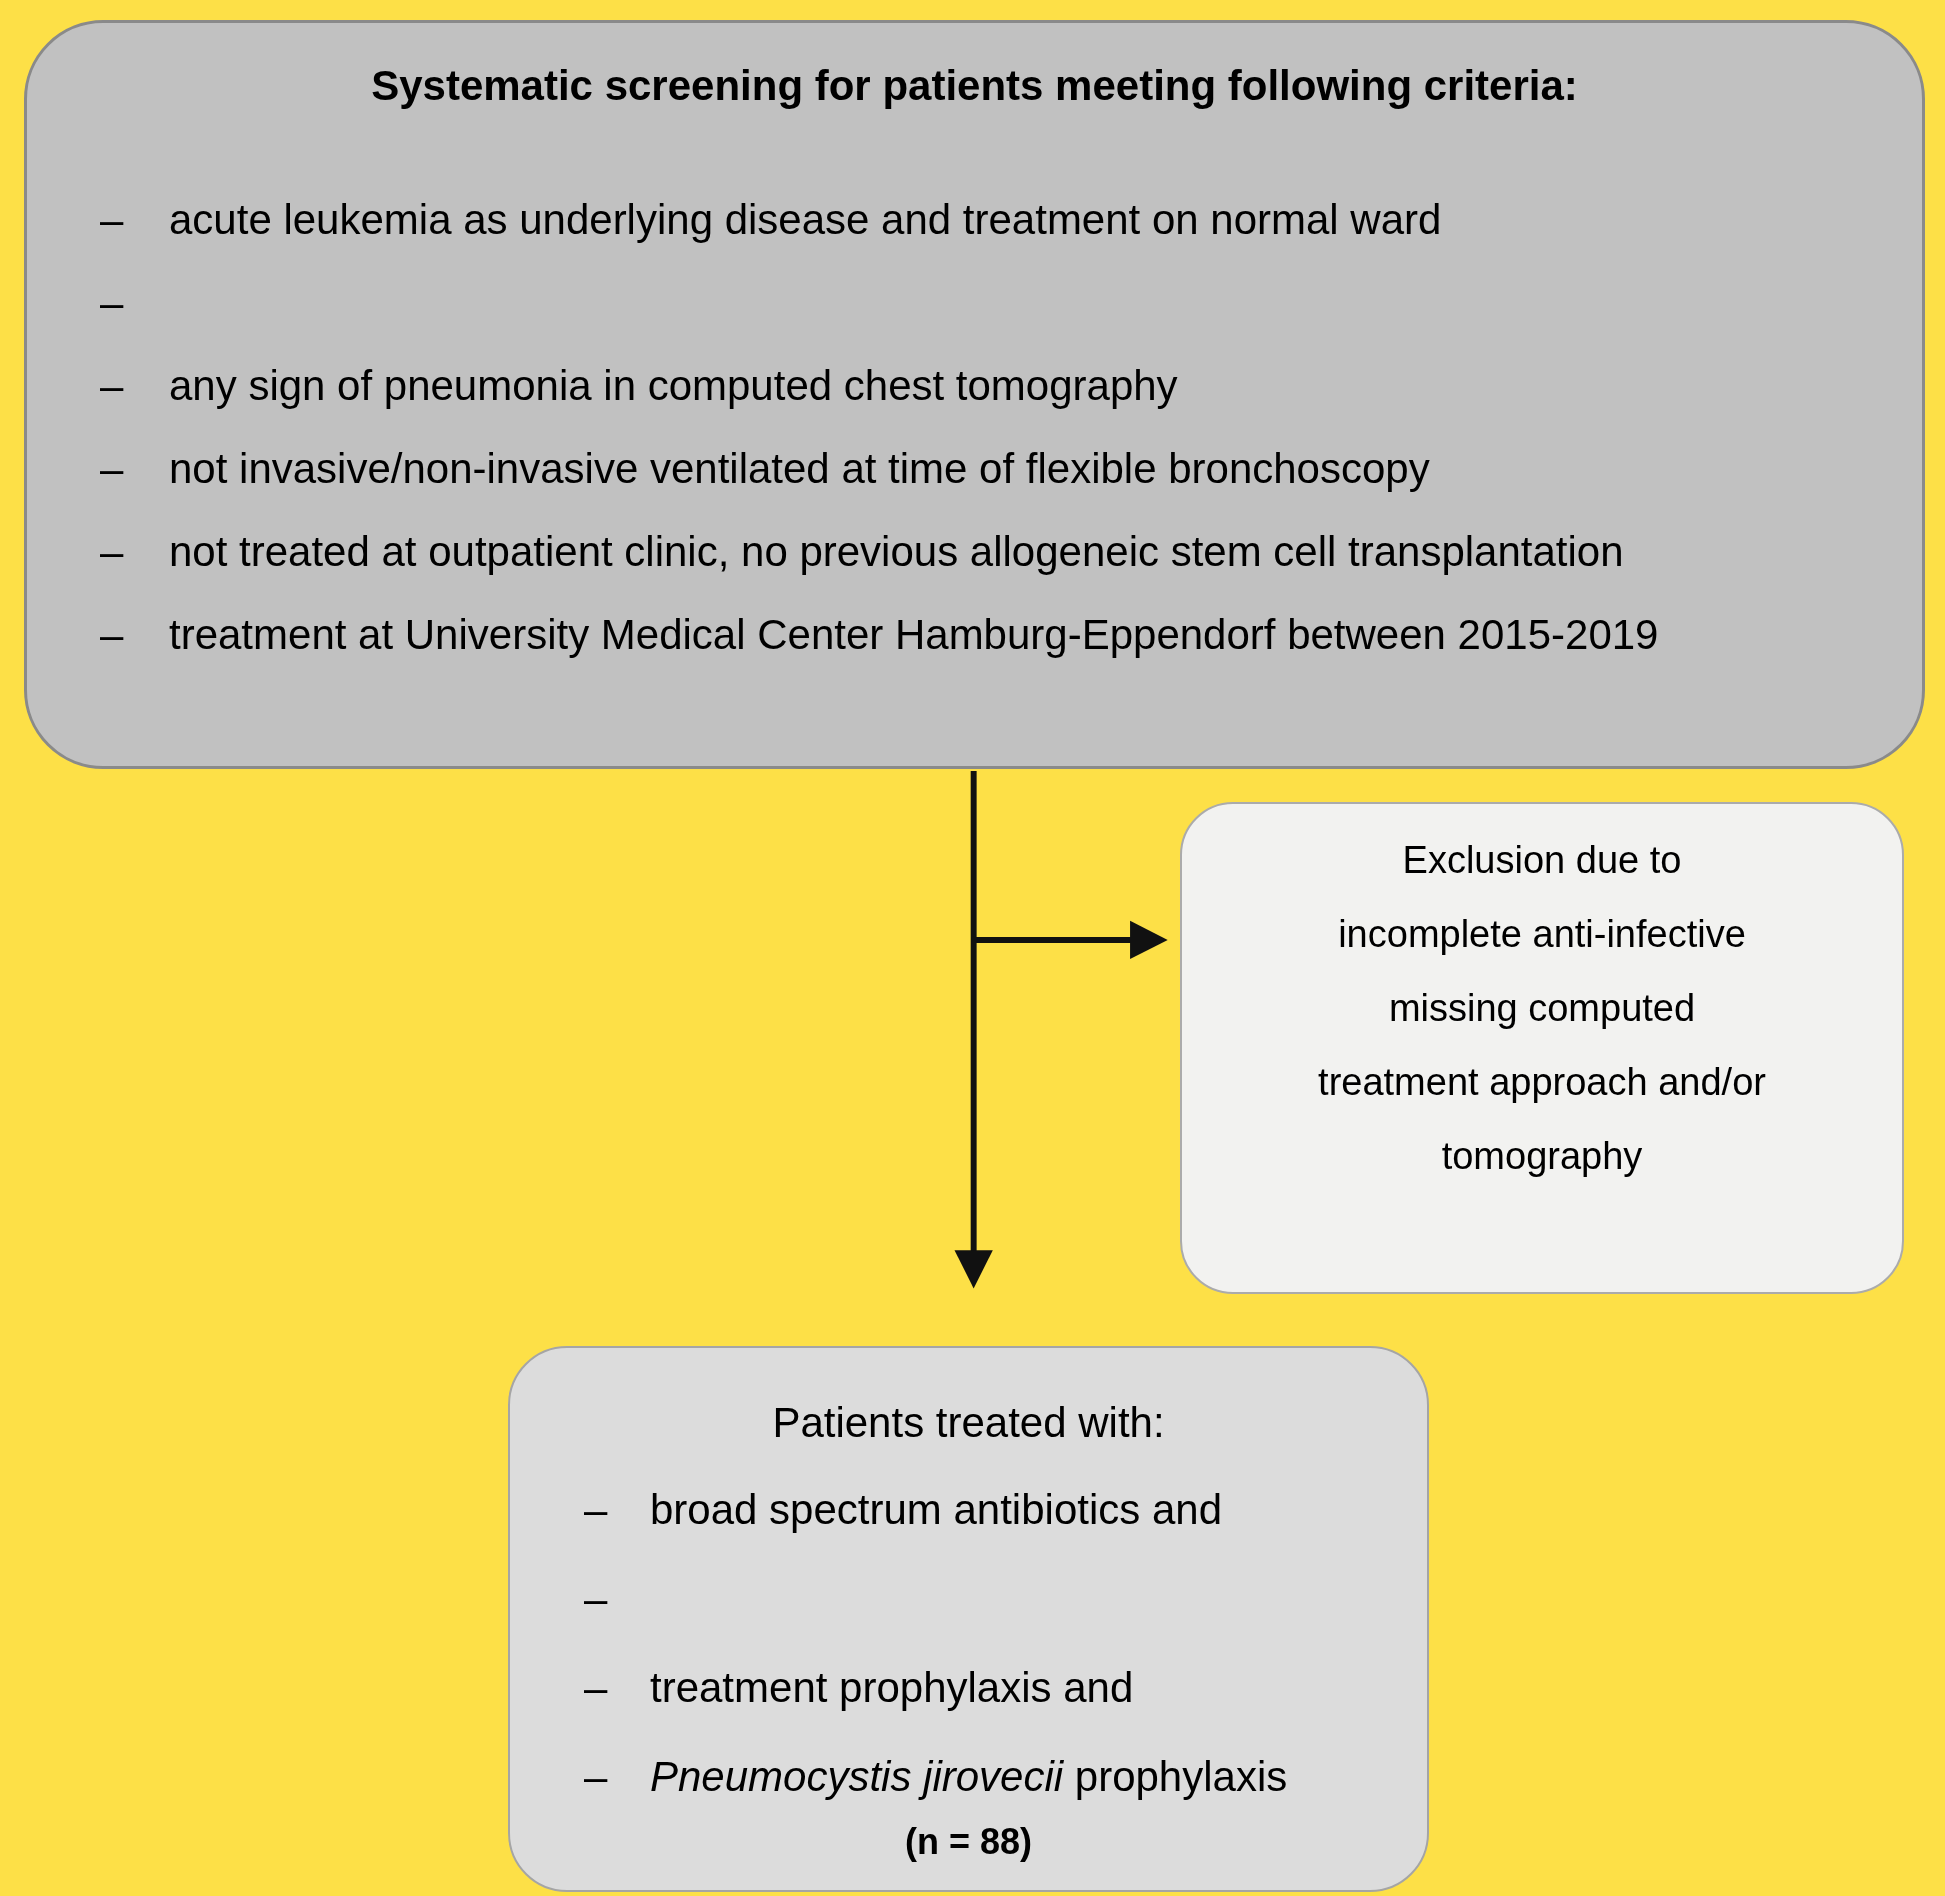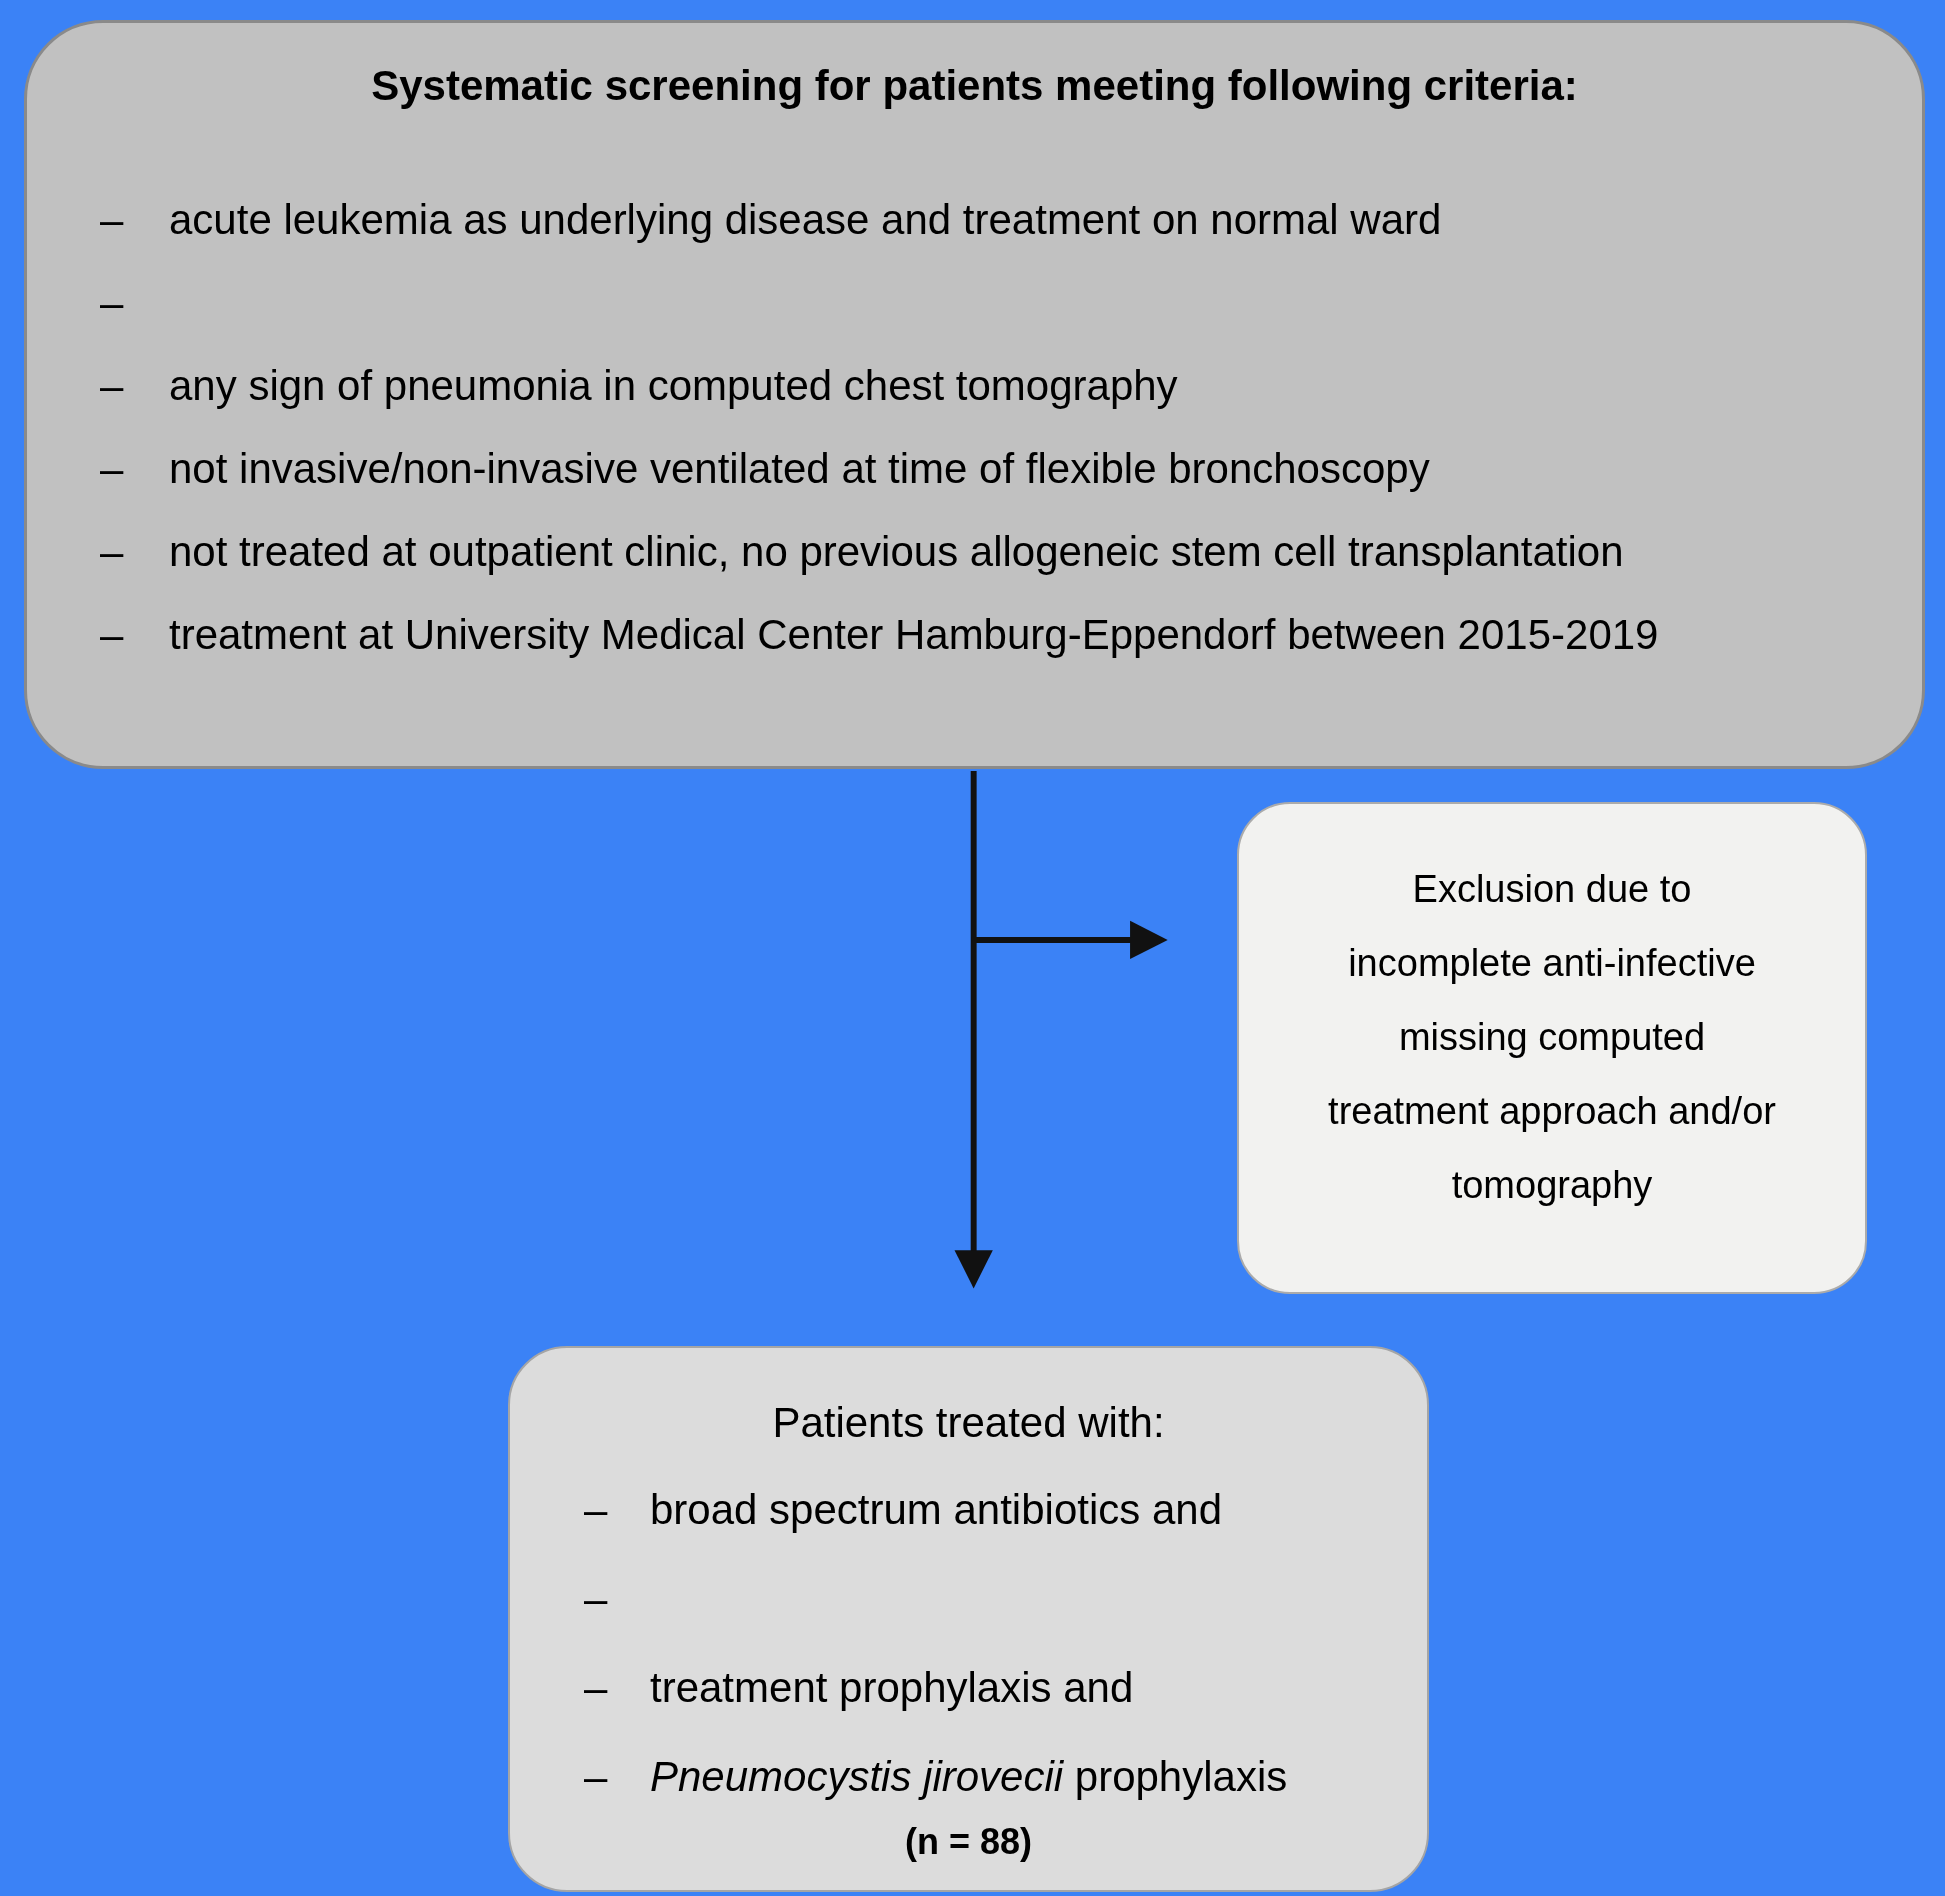--- a/index.html
+++ b/index.html
@@ -6,21 +6,21 @@
     margin: 0;
     padding: 0;
     background: #ffffff;
     font-family: "Liberation Sans", sans-serif;
     color: #000000;
   }
   .page {
     position: relative;
     width: 1946px;
     height: 1897px;
-    background: #3b82f6;
+    background: #fde047;
     overflow: hidden;
   }
 
   
   .screening-box {
     position: absolute;
     left: 24px;
     top: 20px;
     width: 1901px;
     height: 749px;
@@ -53,29 +53,29 @@
   .screening-n {
     text-align: center;
     font-size: 42px;
     font-weight: bold;
     line-height: 83px;
   }
 
   
   .exclusion-box {
     position: absolute;
-    left: 1237px;
+    left: 1180px;
     top: 802px;
-    width: 630px;
+    width: 724px;
     height: 492px;
     background: #f2f2f0;
     border: 2.6px solid #ababab;
     border-radius: 53px;
     box-sizing: border-box;
-    padding-top: 48px;
+    padding-top: 19px;
     text-align: center;
   }
   .exclusion-line {
     font-size: 38px;
     line-height: 74px;
   }
   .exclusion-n {
     font-size: 38px;
     font-weight: bold;
     line-height: 74px;

